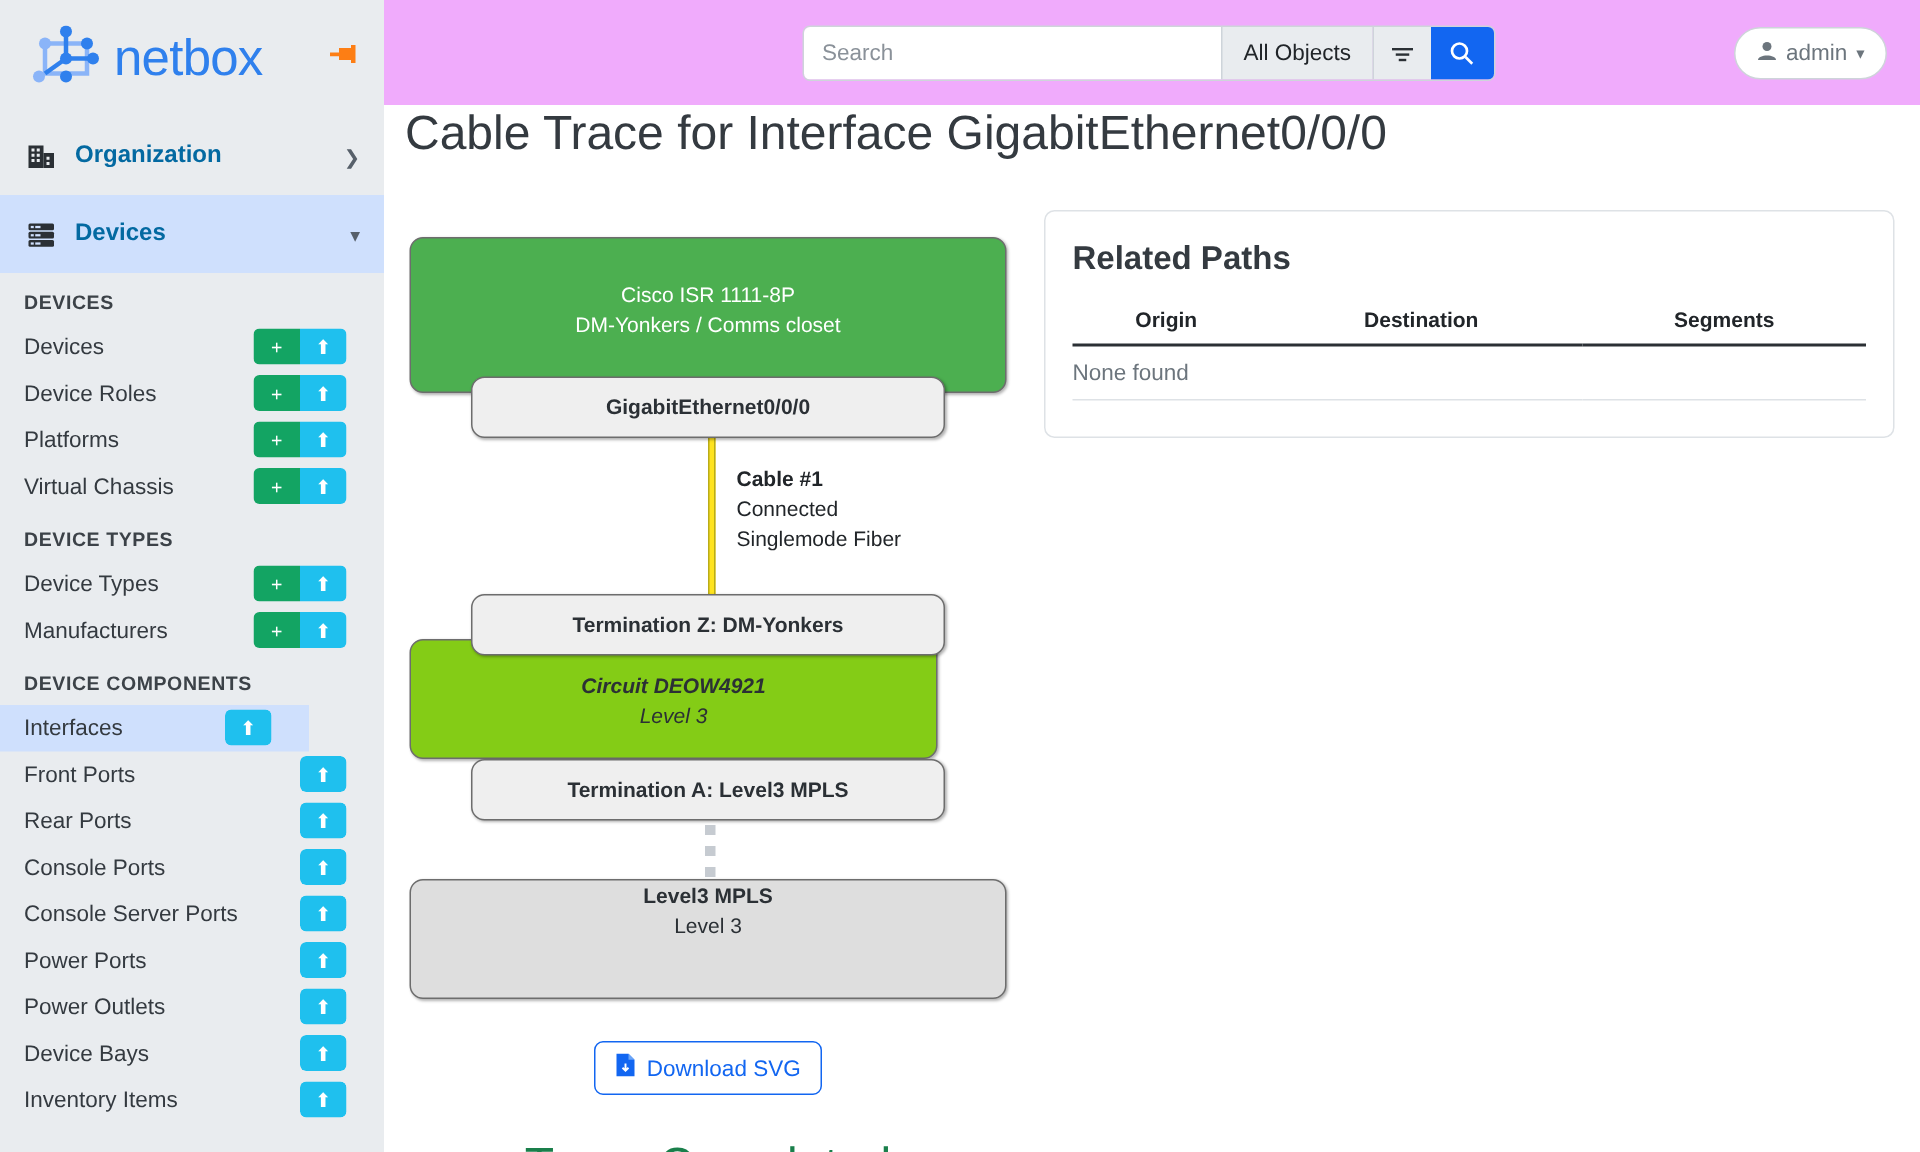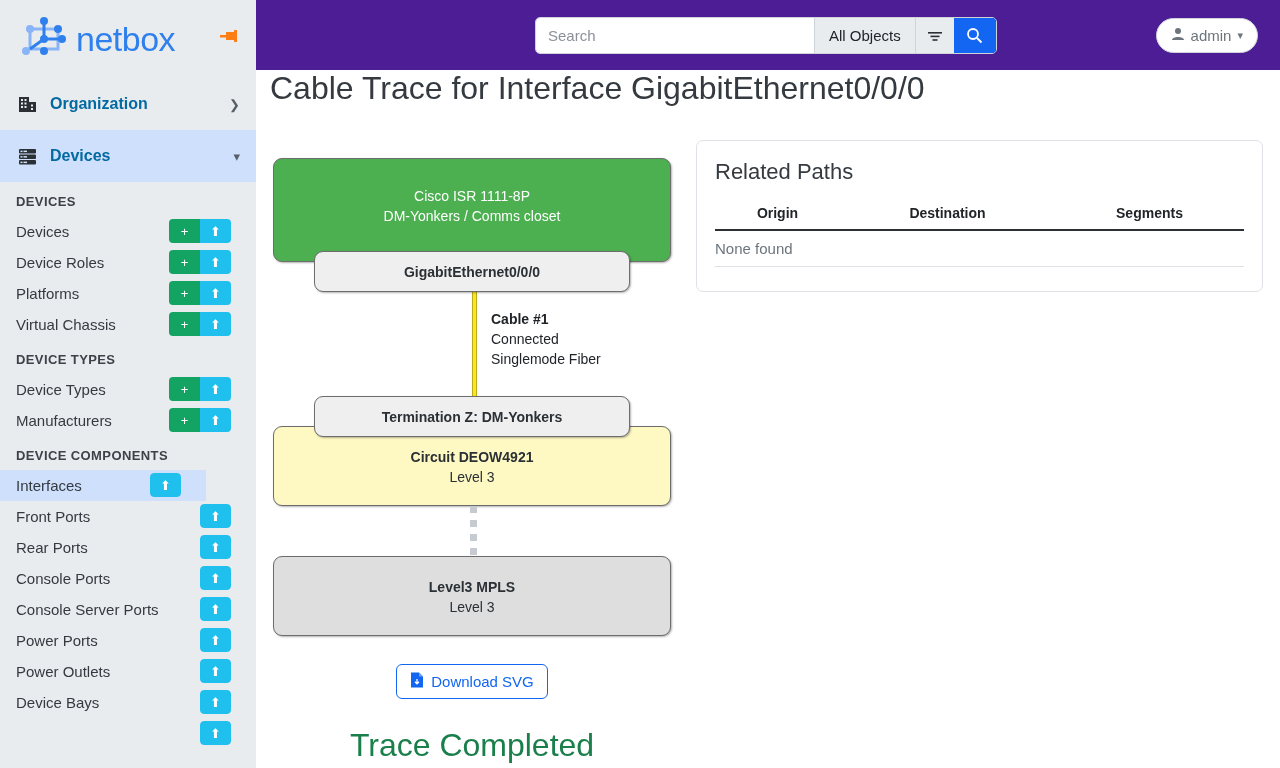--- a/index.html
+++ b/index.html
@@ -89,21 +89,21 @@
   }
   .mini-btn.add { background: #13a463; }
   .mini-btn.imp { background: #1fc0ee; }
   .btn-grp.single { border-radius: 4px; }
   .btn-grp.single .mini-btn.imp { width: 31px; border-radius: 4px; }
 
   
   #header {
     position: absolute; left: 256px; top: 0;
     width: 1024px; height: 70px;
-    background: #4c1d95;
+    background: #f0abfc;
     text-decoration: underline;
   }
   #search-wrap {
     position: absolute; left: 279px; top: 17px;
     display: flex; height: 37px;
     border: 1px solid #ced4da;
     border-radius: 5px;
     overflow: hidden;
   }
   #search-input {
@@ -195,42 +195,42 @@
     border-right: 1px solid #b9ac1a;
   }
   .cable-label {
     position: absolute; left: 218px; top: 17px;
     font-size: 14px; line-height: 20px;
     color: #212529; text-align: left;
   }
   .cable-label .ttl { font-weight: bold; }
 
   .circuit-node {
-    width: 398px; height: 80px;
-    background: #fef9c3;
+    width: 352px; height: 80px;
+    background: #84cc16;
     color: #2b3035;
     line-height: 20px;
     padding-top: 20px;
+    font-style: italic;
   }
   .overlap-top { margin-bottom: -11px; position: relative; z-index: 2; }
   .overlap-bot { margin-top: -11px; position: relative; z-index: 2; }
 
   .dotted-area { position: relative; height: 50px; }
   .dotted-line {
     position: absolute; left: 197px; top: 0;
     width: 7px; height: 50px;
     background-image: repeating-linear-gradient(
       to bottom, #c6cbd1 0 7px, transparent 7px 14px);
   }
   .pn-node {
     width: 398px; height: 80px;
     background: #dedede;
     color: #2b3035;
     line-height: 20px;
-    padding-top: 20px;
   }
   #dl-btn {
     display: inline-flex; align-items: center; gap: 7px;
     margin: 28px auto 0; padding: 7px 13px;
     border: 1px solid #1266f1;
     border-radius: 6px;
     background: #fff;
     color: #1266f1;
     font-size: 15px;
     cursor: pointer;
@@ -248,21 +248,21 @@
   
   #paths-card {
     position: absolute; left: 440px; top: 70px;
     width: 567px;
     background: #fff;
     border: 1px solid #dee2e6;
     border-radius: 7px;
     padding: 18px 18px 24px 18px;
   }
   #paths-title {
-    font-size: 22px; font-weight: 400;
+    font-size: 22px; font-weight: 700;
     color: #343a40;
     margin-bottom: 20px;
   }
   #paths-table { width: 100%; border-collapse: collapse; }
   #paths-table th {
     text-align: center;
     font-size: 14px; font-weight: bold;
     color: #212529;
     padding: 0 0 8px 0;
     border-bottom: 2px solid #2b3035;
@@ -440,20 +440,21 @@
       <span class="mini-btn imp">⬆</span>
     </span>
   </div>
   <div class="nav-row">
     <span class="label">Device Bays</span>
     <span class="btn-grp single">
       <span class="mini-btn imp">⬆</span>
     </span>
   </div>
   <div class="nav-row">
+    <span class="label">Inventory Items</span>
     <span class="btn-grp single">
       <span class="mini-btn imp">⬆</span>
     </span>
   </div>
 </div>
 
 <div id="header">
   <div id="search-wrap">
     <input id="search-input" type="text" placeholder="Search" style="">
     <div id="obj-select">All Objects</div>
@@ -509,20 +510,23 @@
 
     <div class="node term-node overlap-top">
       <span class="ttl">Termination Z: DM-Yonkers</span>
     </div>
 
     <div class="node circuit-node">
       <div class="ttl">Circuit DEOW4921</div>
       <div class="sub">Level 3</div>
     </div>
 
+    <div class="node term-node overlap-top">
+      <span class="ttl">Termination A: Level3 MPLS</span>
+    </div>
 
     <div class="dotted-area">
       <div class="dotted-line"></div>
     </div>
 
     <div class="node pn-node">
       <div class="ttl">Level3 MPLS</div>
       <div class="sub">Level 3</div>
     </div>
 

